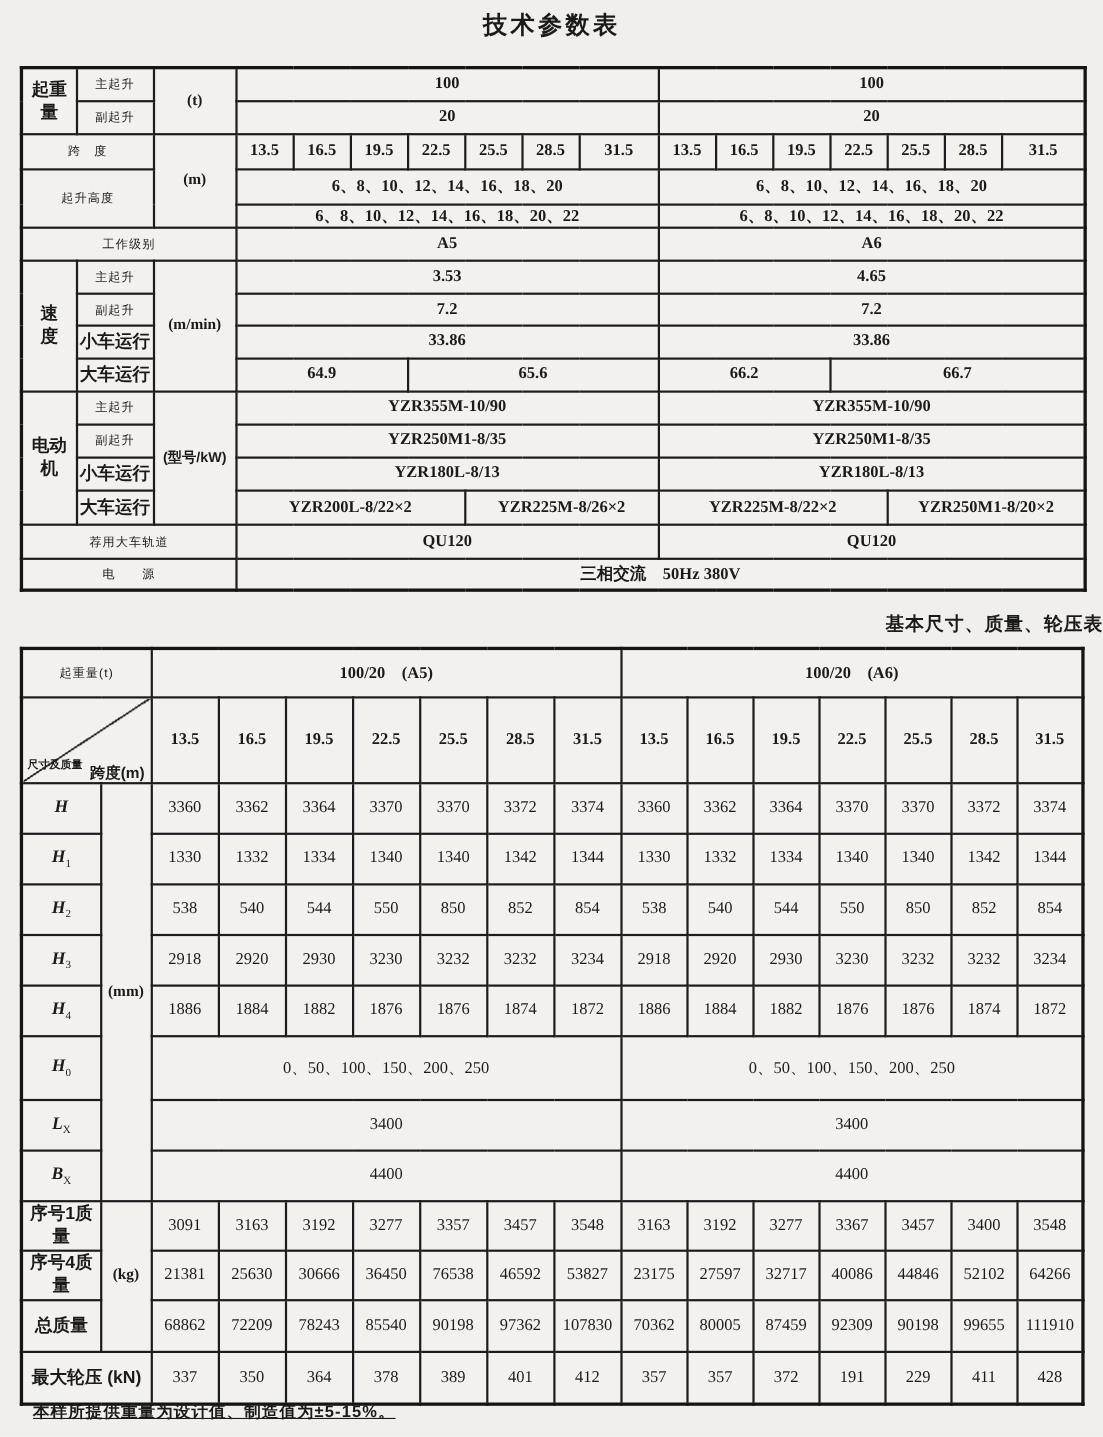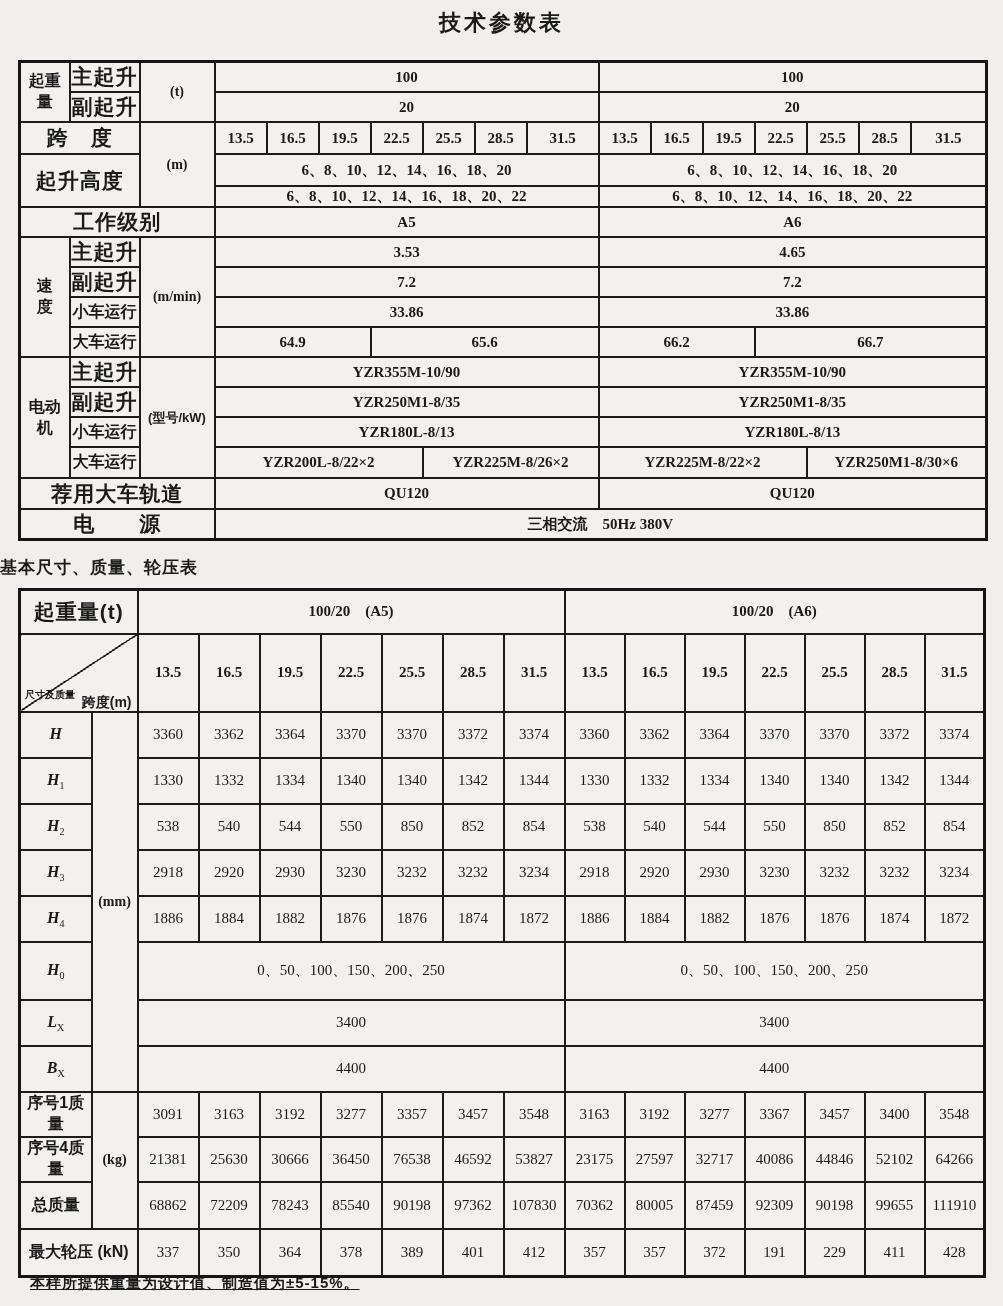--- a/index.html
+++ b/index.html
@@ -10,41 +10,41 @@
     font-family:"Liberation Sans", sans-serif;
     position:relative;
     overflow:hidden;
   }
   .page-title{
     position:absolute;left:0;top:8px;width:1003px;
     text-align:center;font-size:22px;font-weight:bold;letter-spacing:3px;
   }
   .sub-title{
     position:absolute;left:0;top:556px;width:1003px;
-    text-align:left;font-size:17px;font-weight:bold;letter-spacing:1px;
+    text-align:right;font-size:17px;font-weight:bold;letter-spacing:1px;
   }
   .footnote{
     position:absolute;left:30px;top:1274px;
     font-size:15px;font-weight:bold;letter-spacing:1px;text-decoration:underline;
   }
   table{
     border-collapse:collapse;table-layout:fixed;
     background:#f3f1ee;
   }
   #t1{position:absolute;left:18px;top:60px;width:967px;}
   #t2{position:absolute;left:18px;top:588px;width:965px;}
   td{
     border:2px solid #1c1c1c;
     text-align:center;vertical-align:middle;
     padding:0 1px;overflow:hidden;
     font-size:15px;
   }
   #t1,#t2{border:3px solid #151515;}
   
-  .lbl{font-family:"Liberation Sans",sans-serif;font-weight:bold;font-size:21px;letter-spacing:1px;margin-top:12px;}
+  .lbl{font-family:"Liberation Sans",sans-serif;font-weight:normal;font-size:11px;letter-spacing:1px;margin-top:12px;}
   .lbl-sm{font-family:"Liberation Sans",sans-serif;font-weight:bold;font-size:16px;letter-spacing:0;}
   
   .v{font-family:"Liberation Serif",serif;font-size:15px;}
   .vb{font-family:"Liberation Serif",serif;font-size:15px;font-weight:bold;}
   .unit{font-family:"Liberation Serif",serif;font-size:14px;font-weight:bold;}
   .unit-cn{font-family:"Liberation Sans",sans-serif;font-size:13px;font-weight:bold;}
   
   .math i{font-family:"Liberation Serif",serif;font-style:italic;font-size:16px;font-weight:bold;}
   .math sub{font-family:"Liberation Serif",serif;font-size:10px;vertical-align:sub;}
   
@@ -168,21 +168,21 @@
   <tr style="height:30px">
     <td class="lbl-sm">小车运行</td>
     <td class="vb" colspan="7">YZR180L-8/13</td>
     <td class="vb" colspan="7">YZR180L-8/13</td>
   </tr>
   <tr style="height:31px">
     <td class="lbl-sm">大车运行</td>
     <td class="vb" colspan="4">YZR200L-8/22×2</td>
     <td class="vb" colspan="3">YZR225M-8/26×2</td>
     <td class="vb" colspan="4">YZR225M-8/22×2</td>
-    <td class="vb" colspan="3">YZR250M1-8/30×6</td>
+    <td class="vb" colspan="3">YZR250M1-8/20×2</td>
   </tr>
   <tr style="height:31px">
     <td class="lbl" colspan="3">荐用大车轨道</td>
     <td class="vb" colspan="7">QU120</td>
     <td class="vb" colspan="7">QU120</td>
   </tr>
   <tr style="height:29px">
     <td class="lbl" colspan="3">电　　源</td>
     <td class="vb" colspan="14">三相交流　50Hz  380V</td>
   </tr>

